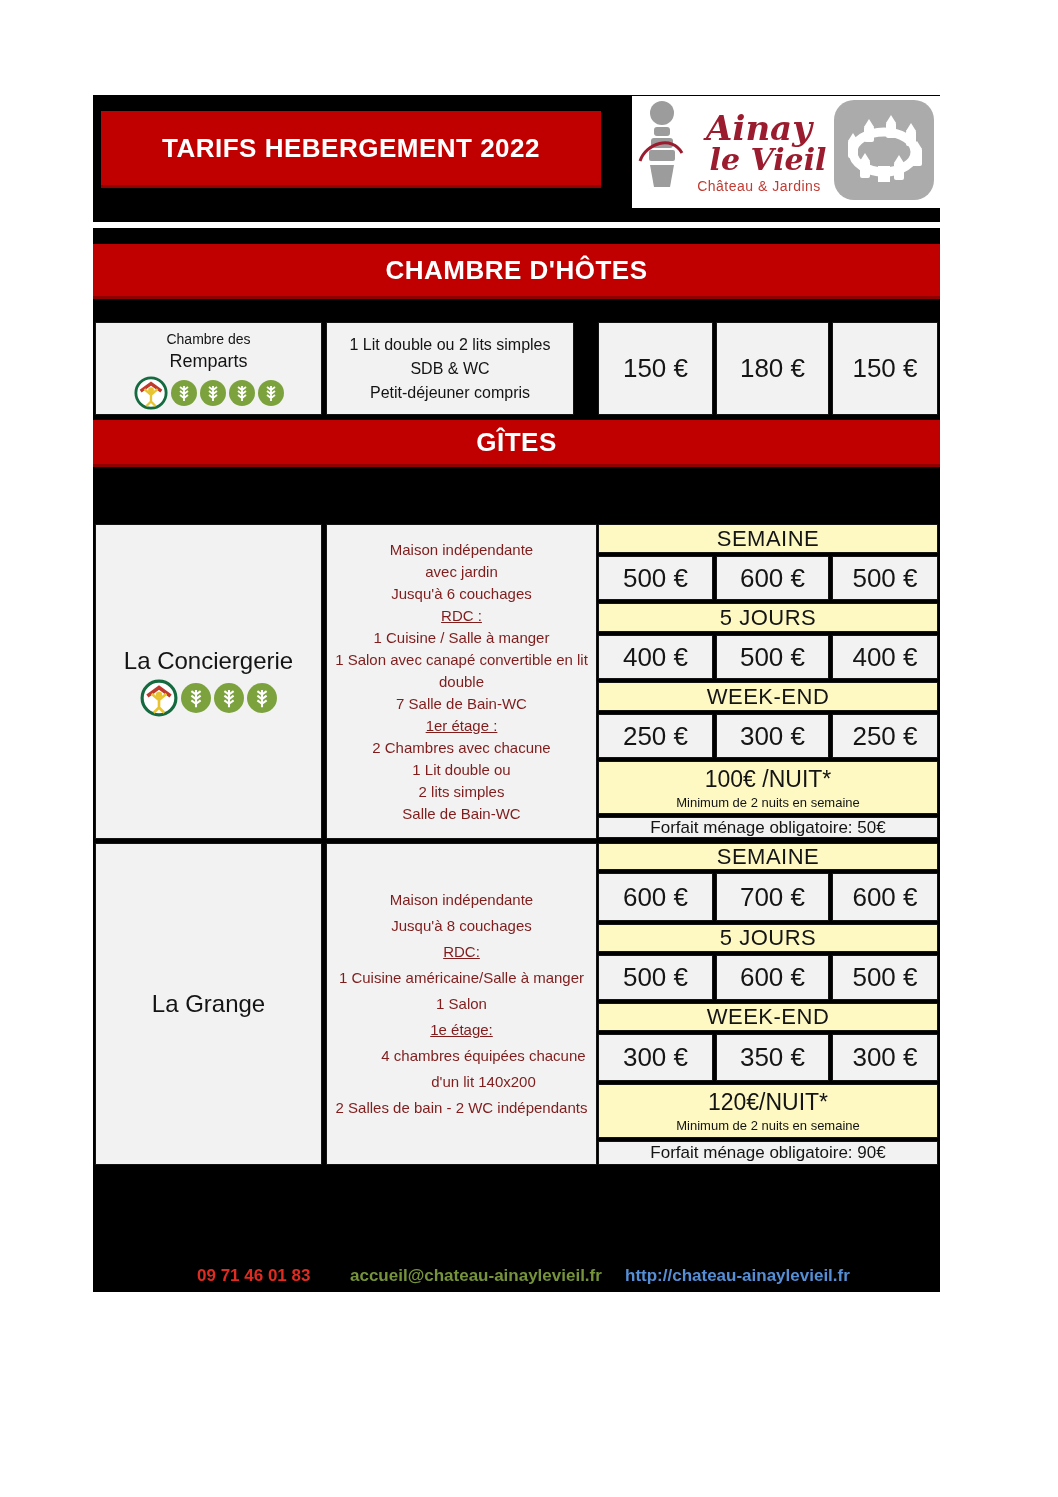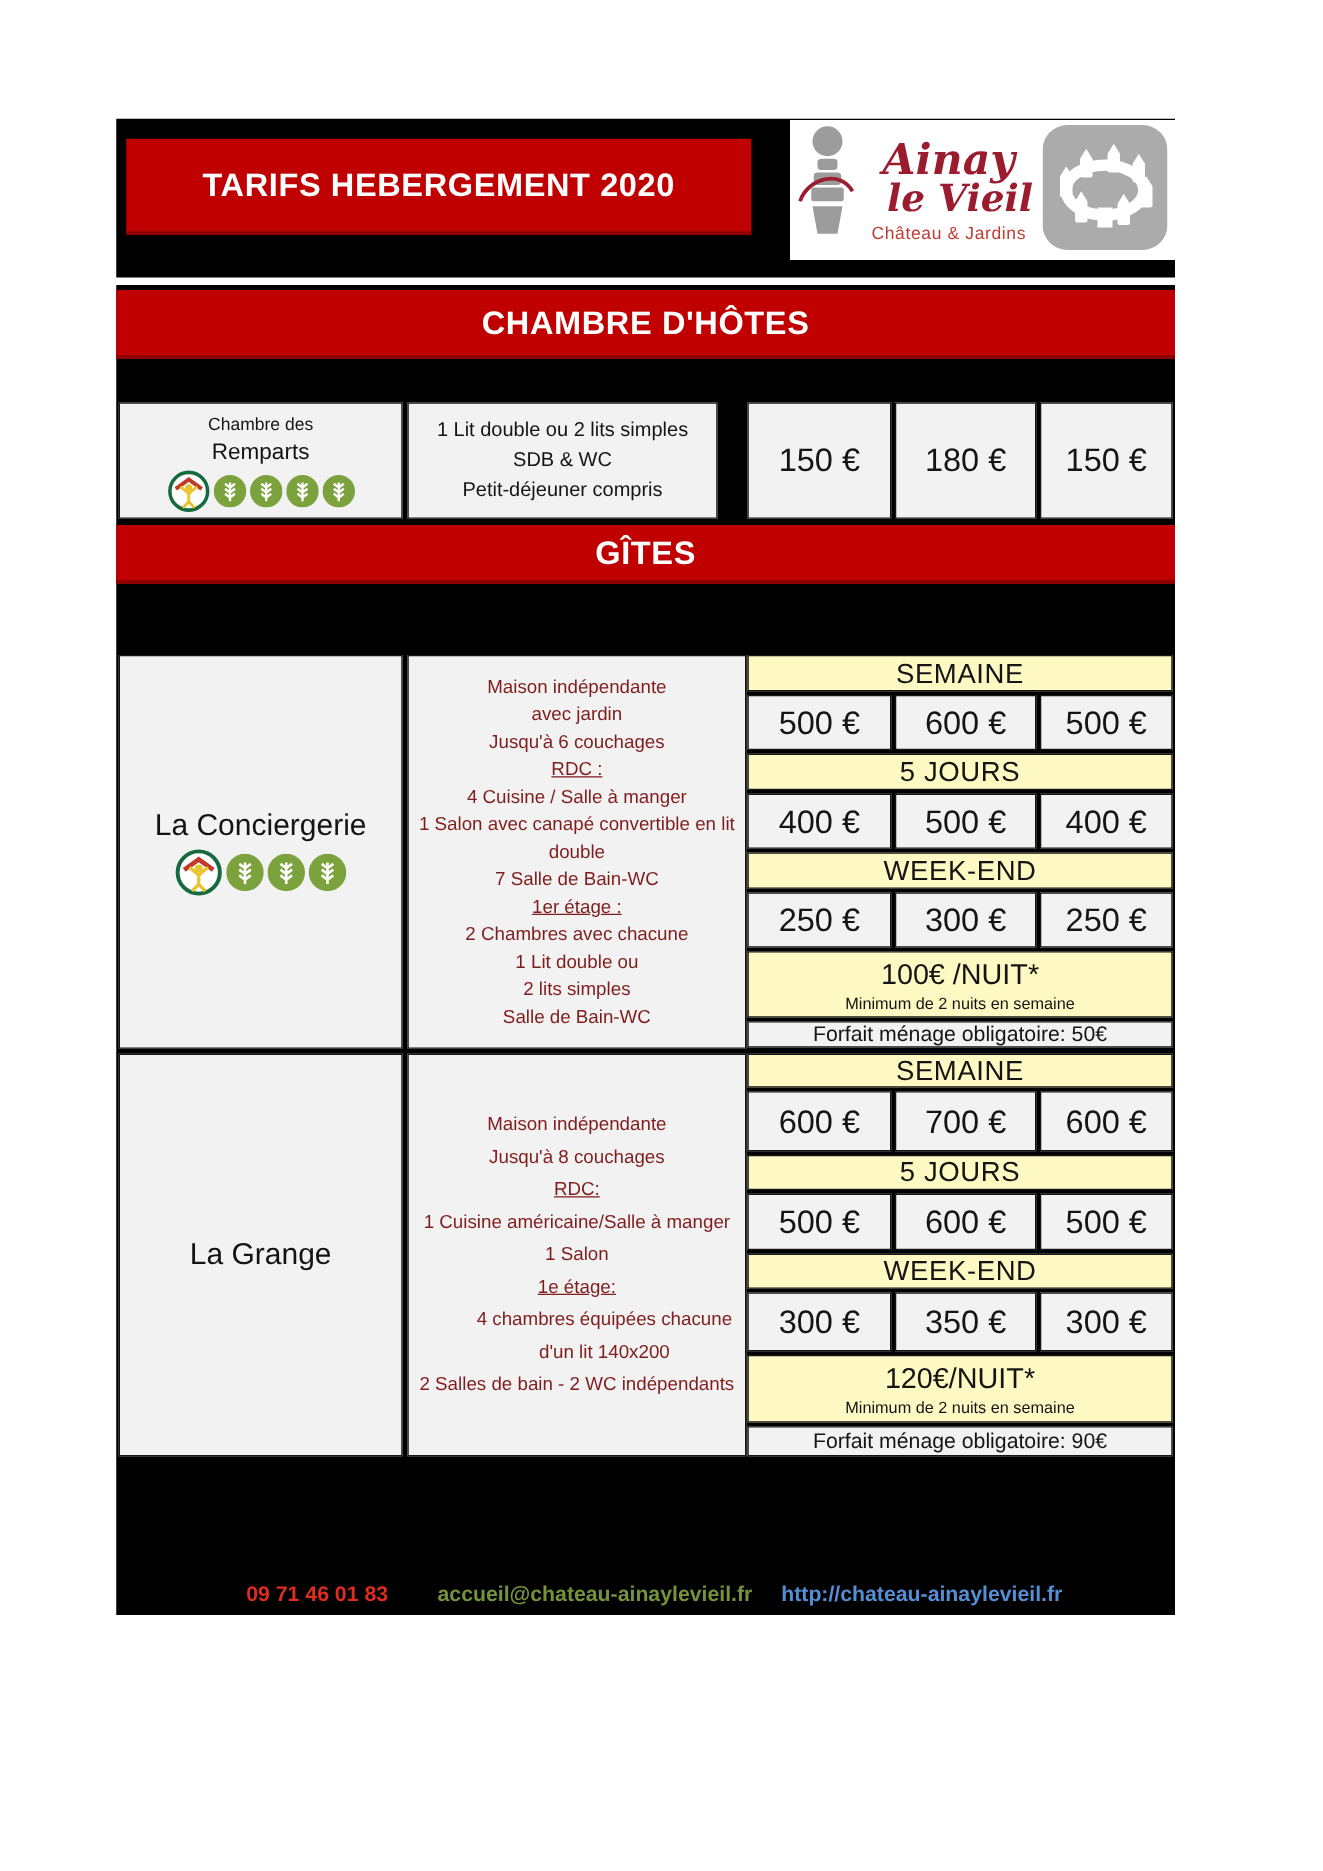--- a/index.html
+++ b/index.html
@@ -35,21 +35,21 @@
   .mail{color:#76933c;}
   .web{color:#558ed5;}
 </style>
 </head>
 <body>
 
 <div class="page">
 
   <div class="abs black-band" style="left:93px;top:95px;width:847px;height:127px;">
     <div class="abs red-banner" style="left:8px;top:16px;width:500px;height:77px;">
-      <span class="bt">TARIFS HEBERGEMENT 2020</span>
+      <span class="bt">TARIFS HEBERGEMENT 2022</span>
     </div>
   </div>
 
   <div class="abs logo-box" style="left:632px;top:96px;width:308px;height:112px;">
 
     <span style="flex:0 0 auto;">
       <svg width="46" height="102" viewBox="0 0 46 102">
         <circle cx="24" cy="14" r="12" fill="#9c9c9c"></circle>
         <rect x="16" y="28" width="16" height="9" rx="3" fill="#9c9c9c"></rect>
         <rect x="13" y="39" width="22" height="10" rx="3" fill="#9c9c9c"></rect>
@@ -85,21 +85,21 @@
           <rect x="44" y="66" width="12" height="16"></rect>
           <rect x="26" y="60" width="10" height="18" rx="2"></rect>
             <path d="M26 61 l5 -8 l5 8 z"></path>
         </g>
       </svg>
     </span>
   </div>
 
   <div class="abs black-band" style="left:93px;top:228px;width:847px;height:1064px;"></div>
 
-  <div class="abs red-banner" style="left:93px;top:232px;width:847px;height:55px;">
+  <div class="abs red-banner" style="left:93px;top:244px;width:847px;height:55px;">
     <span class="bt">CHAMBRE D'HÔTES</span>
   </div>
 
   <div class="abs cell" style="left:95px;top:322px;width:227px;height:93px;">
     <span class="desc16" style="font-size:14px;line-height:22px;">Chambre des</span>
     <span class="desc16" style="font-size:18px;line-height:22px;">Remparts</span>
     <span class="epis-row">
       <svg width="34" height="34" viewBox="0 0 36 36">
         <circle cx="18" cy="18" r="16" fill="#ffffff" stroke="#166a3f" stroke-width="3"></circle>
         <path d="M7 16 L18 8 L29 16" fill="none" stroke="#c0392b" stroke-width="3.5"></path>
@@ -164,21 +164,21 @@
           <circle cx="13" cy="13" r="13" fill="#7ca23e"></circle>
           <path d="M13 6 V21 M13 10 L9 7 M13 10 L17 7 M13 14 L9 11 M13 14 L17 11 M13 18 L9 15 M13 18 L17 15" stroke="#ffffff" stroke-width="1.8" fill="none"></path>
         </svg>
     </span>
   </div>
   <div class="abs cell" style="left:326px;top:524px;width:271px;height:315px;">
     <span class="desc">Maison indépendante</span>
     <span class="desc">avec jardin</span>
     <span class="desc">Jusqu'à 6 couchages</span>
     <span class="desc u">RDC :</span>
-    <span class="desc">4 Cuisine / Salle à manger</span>
+    <span class="desc">1 Cuisine / Salle à manger</span>
     <span class="desc">1 Salon avec canapé convertible en lit double</span>
     <span class="desc">7 Salle de Bain-WC</span>
     <span class="desc u">1er étage :</span>
     <span class="desc">2 Chambres avec chacune</span>
     <span class="desc">1 Lit double ou</span>
     <span class="desc">2 lits simples</span>
     <span class="desc">Salle de Bain-WC</span>
   </div>
   <div class="abs price-col" style="left:598px;top:524px;width:340px;height:315px;">
     <div class="cell white" style="height:29px;">

